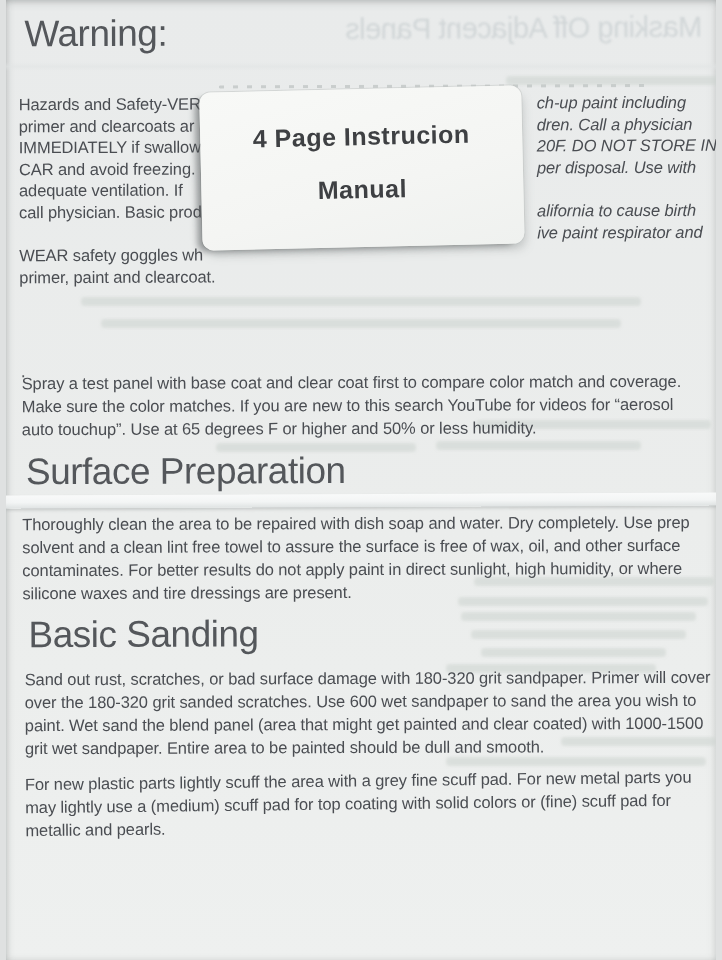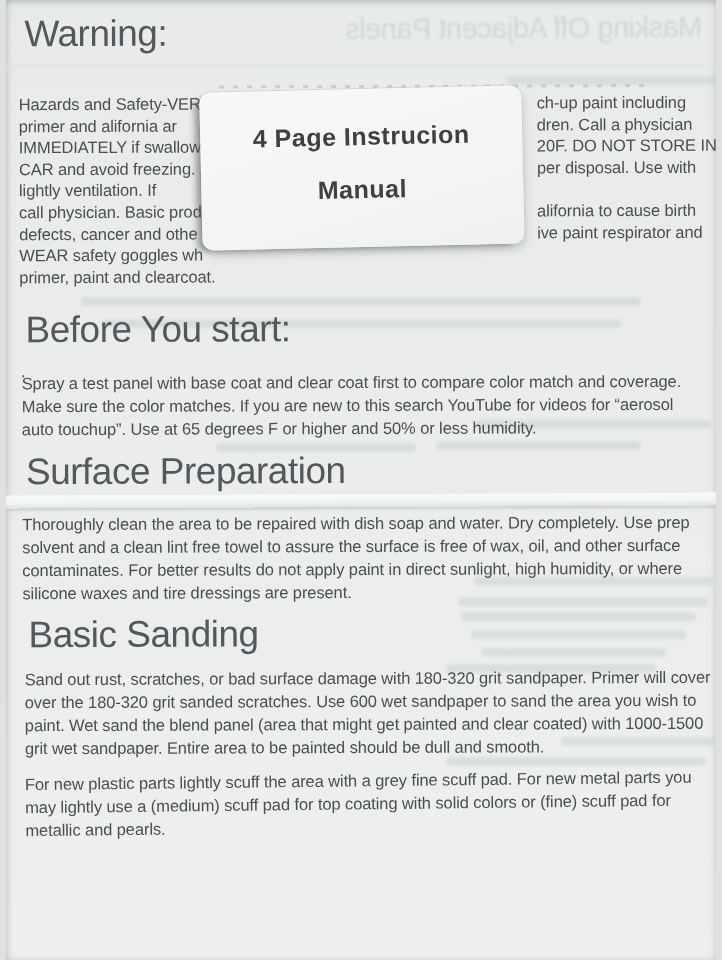--- a/index.html
+++ b/index.html
@@ -33,21 +33,21 @@
     font-size:16.5px;line-height:23.1px;
     letter-spacing:-0.1px;color:#4a4d52;
   }
   .it{}
 
   
   .wpara{position:absolute;left:14px;top:93px;width:700px;z-index:2;}
   .wline{position:relative;height:21.6px;white-space:nowrap;
          font-size:16.5px;line-height:21.6px;letter-spacing:-0.1px;}
   .wl{position:absolute;left:0;top:0;}
-  .wr{position:absolute;left:518px;top:0;}
+  .wr{position:absolute;left:518px;top:0;font-style:italic;}
 
   
   .sticker{
     position:absolute;left:196px;top:89px;width:322px;height:158px;
     background:linear-gradient(165deg,#f8f9f7 0%,#f4f5f3 60%,#eff1ef 100%);
     border-radius:11px;
     transform:rotate(-1.1deg);
     z-index:5;
     box-shadow:-8px 4px 6px -3px rgba(70,73,75,.5),
                0 0 0 1px rgba(195,198,197,.55),
@@ -126,58 +126,56 @@
   <div class="tilt">
 
     <div class="h1" style="top:12px">Warning:</div>
 
     <div class="wpara">
         <div class="wline">
           <span class="wl">Hazards and Safety-VERY</span>
           <span class="wr">ch-up paint including</span>
         </div>
         <div class="wline">
-          <span class="wl">primer and alifornia ar</span>
+          <span class="wl">primer and clearcoats ar</span>
           <span class="wr">dren. Call a physician</span>
         </div>
         <div class="wline">
           <span class="wl">IMMEDIATELY if swallow</span>
           <span class="wr">20F. DO NOT STORE IN</span>
         </div>
         <div class="wline">
           <span class="wl">CAR and avoid freezing.</span>
           <span class="wr">per disposal. Use with</span>
         </div>
         <div class="wline">
-          <span class="wl">lightly ventilation. If</span>
+          <span class="wl">adequate ventilation. If</span>
         </div>
         <div class="wline">
           <span class="wl">call physician. Basic produ</span>
           <span class="wr">alifornia to cause birth</span>
         </div>
         <div class="wline">
-          <span class="wl">defects, cancer and othe</span>
           <span class="wr">ive paint respirator and</span>
         </div>
         <div class="wline">
           <span class="wl">WEAR safety goggles wh</span>
         </div>
         <div class="wline">
           <span class="wl">primer, paint and clearcoat.</span>
           <span class="wr"></span>
         </div>
       </div>
 
     <div class="perforation"></div>
     <div class="sticker">
       <div class="sticker-line l1">4 Page Instrucion</div>
       <div class="sticker-line l2">Manual</div>
     </div>
 
-    <div class="h1" style="top:308px">Before You start:</div>
     <div class="stray-dot">.</div>
     <div class="para" style="left:16px;top:371px">
         <div class="tline">Spray a test panel with base coat and clear coat first to compare color match and coverage.</div>
         <div class="tline">Make sure the color matches.  If you are new to this search YouTube for videos for “aerosol</div>
         <div class="tline">auto touchup”.  Use at 65 degrees F or higher and 50% or less humidity.</div>
       </div>
 
     <div class="h1" style="top:450px">Surface Preparation</div>
     <div class="para" style="left:16px;top:512px">
         <div class="tline"><span>Thoroughly clean the area to be repaired with dish soap and water.  </span><span class="it">Dry completely. Use prep</span></div>

